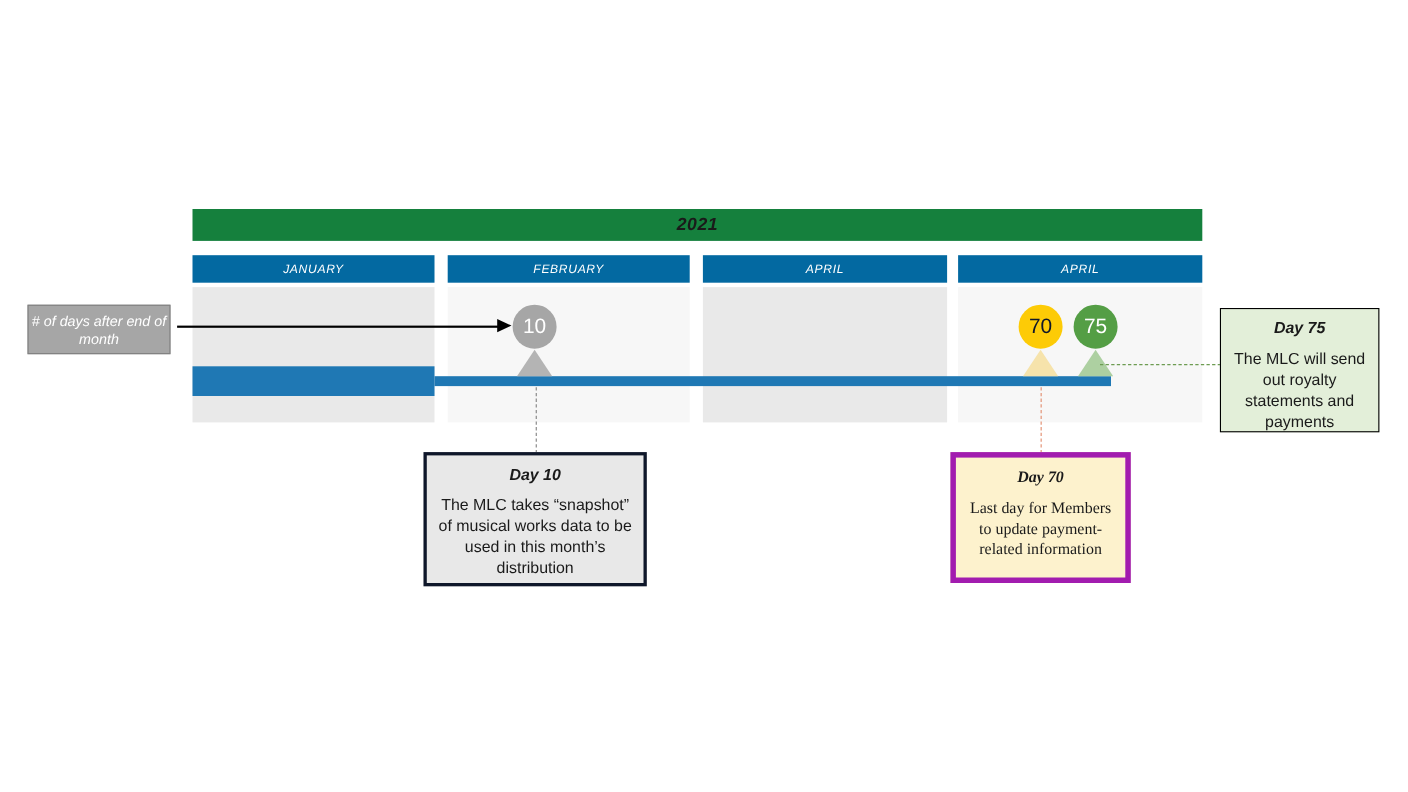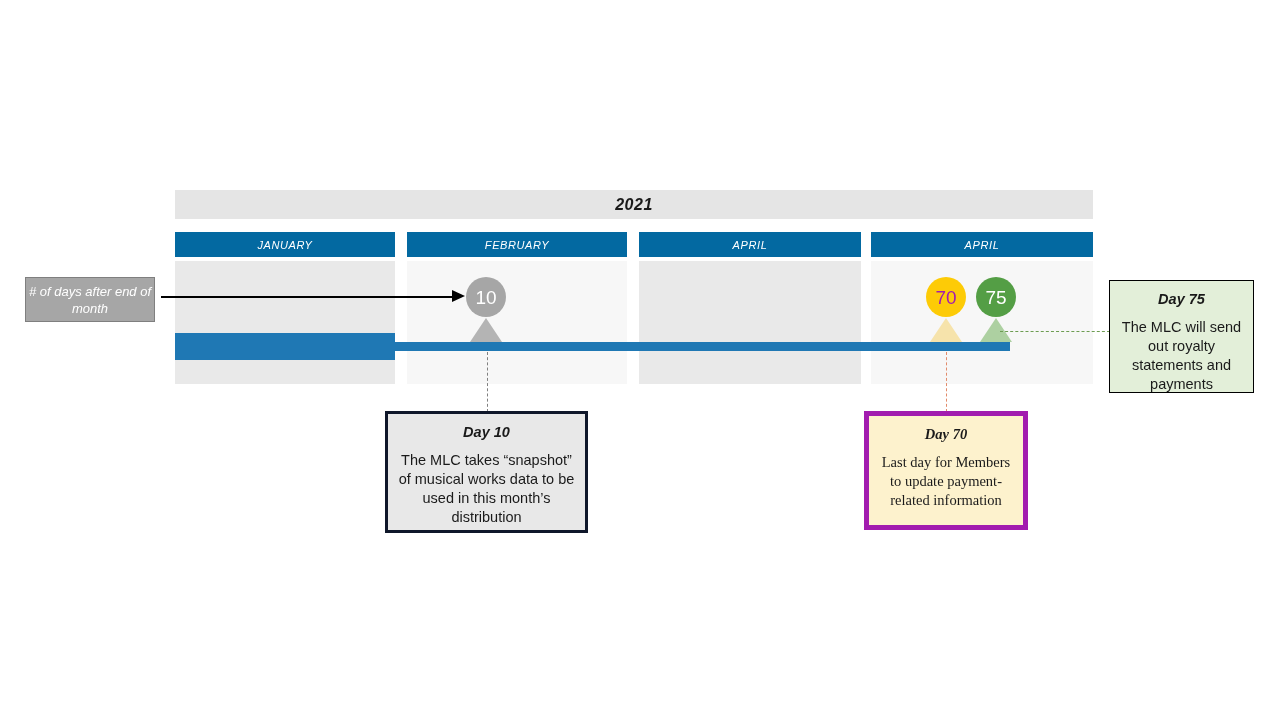--- a/index.html
+++ b/index.html
@@ -17,21 +17,21 @@
     background: #ffffff;
   }
 
   
   .year-bar {
     position: absolute;
     left: 175px;
     top: 190px;
     width: 918px;
     height: 29px;
-    background: #e5e5e5;
+    background: #15803d;
     display: flex;
     align-items: center;
     justify-content: center;
   }
   .year-bar .year-text {
     font-size: 16px;
     font-weight: bold;
     font-style: italic;
     color: #1a1a1a;
     letter-spacing: 0.5px;
@@ -120,21 +120,21 @@
     width: 40px;
     height: 40px;
     border-radius: 50%;
     display: flex;
     align-items: center;
     justify-content: center;
     font-size: 19px;
     line-height: 1;
   }
   .marker-circle.gray   { background: #a6a6a6; color: #ffffff; }
-  .marker-circle.yellow { background: #fdcb06; color: #a21caf; }
+  .marker-circle.yellow { background: #fdcb06; color: #0f172a; }
   .marker-circle.green  { background: #549e45; color: #ffffff; }
 
   .marker-tri {
     position: absolute;
     width: 0; height: 0;
     border-left: 16px solid transparent;
     border-right: 16px solid transparent;
   }
   .marker-tri.gray   { border-bottom: 24px solid #b4b4b4; }
   .marker-tri.yellow { border-bottom: 24px solid #f6e3ab; }

